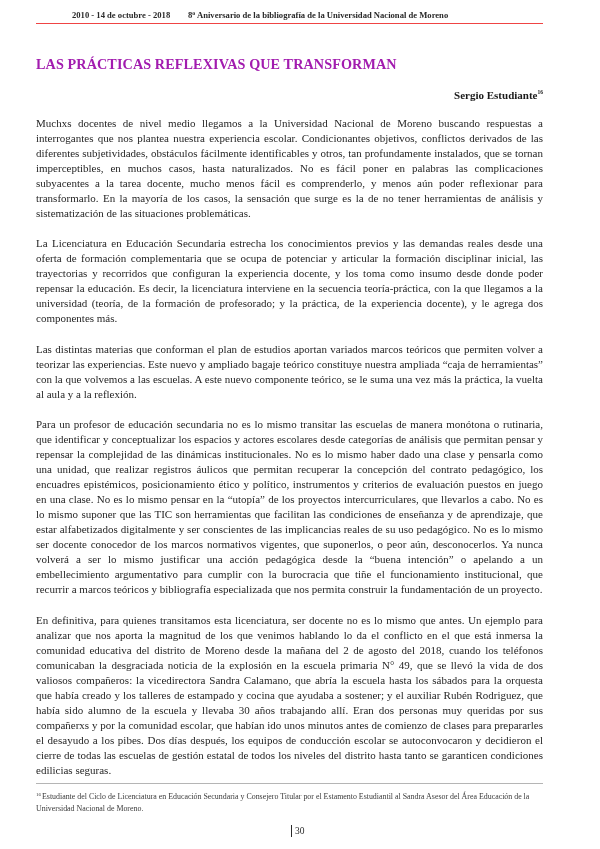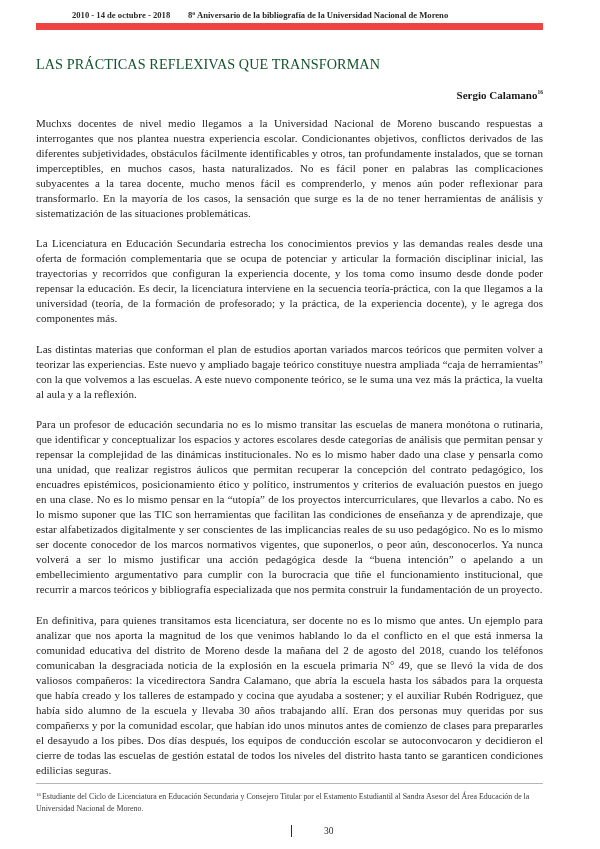--- a/index.html
+++ b/index.html
@@ -14,21 +14,21 @@
       overflow: hidden;
       font-family: "Liberation Serif", "DejaVu Serif", serif;
       color: #1f1f1f;
     }
     .running-header {
       position: absolute;
       top: 9px;
       left: 36px;
       width: 507px;
       height: 14px;
-      border-bottom: 7px solid #ef4444;
+      border-bottom: 1px solid #ef4444;
       font-size: 8.6px;
       font-weight: bold;
       color: #2a2a2a;
     }
     .running-header .date {
       position: absolute;
       left: 36px;
       top: 1px;
     }
     .running-header .anniv {
@@ -39,23 +39,23 @@
     .running-header sup {
       font-size: 6px;
       vertical-align: 3px;
       line-height: 0;
     }
     .article-title {
       position: absolute;
       top: 56px;
       left: 36px;
       font-size: 14.2px;
-      font-weight: normal;
+      font-weight: bold;
       letter-spacing: 0.1px;
-      color: #14532d;
+      color: #a21caf;
       margin: 0;
     }
     .author {
       position: absolute;
       top: 89px;
       right: 57px;
       font-size: 11px;
       font-weight: bold;
       color: #1a1a1a;
     }
@@ -101,42 +101,41 @@
       margin-right: 1px;
     }
     .page-number {
       position: absolute;
       top: 825px;
       left: 291px;
       font-size: 9.5px;
       color: #2a2a2a;
       display: flex;
       align-items: center;
-      gap: 29px;
     }
     .page-number .bar {
       display: inline-block;
       width: 1px;
       height: 12px;
       background: #2a2a2a;
       margin-right: 3px;
     }
   </style>
 </head>
 <body>
 
 <div class="running-header">
   <span class="date">2010 - 14 de octubre - 2018</span>
   <span class="anniv"><span>8</span><sup>o</sup><span> Aniversario de la bibliografía de la Universidad Nacional de Moreno</span></span>
 </div>
 
 <h1 class="article-title">LAS PRÁCTICAS REFLEXIVAS QUE TRANSFORMAN</h1>
 
 <div class="author">
-  <span>Sergio Calamano</span><sup>16</sup>
+  <span>Sergio Estudiante</span><sup>16</sup>
 </div>
 
 <div class="body-text">
   <p>Muchxs docentes de nivel medio llegamos a la Universidad Nacional de Moreno buscando respuestas a interrogantes que nos plantea nuestra experiencia escolar. Condicionantes objetivos, conflictos derivados de las diferentes subjetividades, obstáculos fácilmente identificables y otros, tan profundamente instalados, que se tornan imperceptibles, en muchos casos, hasta naturalizados. No es fácil poner en palabras las complicaciones subyacentes a la tarea docente, mucho menos fácil es comprenderlo, y menos aún poder reflexionar para transformarlo. En la mayoría de los casos, la sensación que surge es la de no tener herramientas de análisis y sistematización de las situaciones problemáticas.</p>
   <p>La Licenciatura en Educación Secundaria estrecha los conocimientos previos y las demandas reales desde una oferta de formación complementaria que se ocupa de potenciar y articular la formación disciplinar inicial, las trayectorias y recorridos que configuran la experiencia docente, y los toma como insumo desde donde poder repensar la educación. Es decir, la licenciatura interviene en la secuencia teoría-práctica, con la que llegamos a la universidad (teoría, de la formación de profesorado; y la práctica, de la experiencia docente), y le agrega dos componentes más.</p>
   <p>Las distintas materias que conforman el plan de estudios aportan variados marcos teóricos que permiten volver a teorizar las experiencias. Este nuevo y ampliado bagaje teórico constituye nuestra ampliada “caja de herramientas” con la que volvemos a las escuelas. A este nuevo componente teórico, se le suma una vez más la práctica, la vuelta al aula y a la reflexión.</p>
   <p>Para un profesor de educación secundaria no es lo mismo transitar las escuelas de manera monótona o rutinaria, que identificar y conceptualizar los espacios y actores escolares desde categorías de análisis que permitan pensar y repensar la complejidad de las dinámicas institucionales. No es lo mismo haber dado una clase y pensarla como una unidad, que realizar registros áulicos que permitan recuperar la concepción del contrato pedagógico, los encuadres epistémicos, posicionamiento ético y político, instrumentos y criterios de evaluación puestos en juego en una clase. No es lo mismo pensar en la “utopía” de los proyectos intercurriculares, que llevarlos a cabo. No es lo mismo suponer que las TIC son herramientas que facilitan las condiciones de enseñanza y de aprendizaje, que estar alfabetizados digitalmente y ser conscientes de las implicancias reales de su uso pedagógico. No es lo mismo ser docente conocedor de los marcos normativos vigentes, que suponerlos, o peor aún, desconocerlos. Ya nunca volverá a ser lo mismo justificar una acción pedagógica desde la “buena intención” o apelando a un embellecimiento argumentativo para cumplir con la burocracia que tiñe el funcionamiento institucional, que recurrir a marcos teóricos y bibliografía especializada que nos permita construir la fundamentación de un proyecto.</p>
   <p>En definitiva, para quienes transitamos esta licenciatura, ser docente no es lo mismo que antes. Un ejemplo para analizar que nos aporta la magnitud de los que venimos hablando lo da el conflicto en el que está inmersa la comunidad educativa del distrito de Moreno desde la mañana del 2 de agosto del 2018, cuando los teléfonos comunicaban la desgraciada noticia de la explosión en la escuela primaria N° 49, que se llevó la vida de dos valiosos compañeros: la vicedirectora Sandra Calamano, que abría la escuela hasta los sábados para la orquesta que había creado y los talleres de estampado y cocina que ayudaba a sostener; y el auxiliar Rubén Rodriguez, que había sido alumno de la escuela y llevaba 30 años trabajando allí. Eran dos personas muy queridas por sus compañerxs y por la comunidad escolar, que habían ido unos minutos antes de comienzo de clases para prepararles el desayudo a los pibes. Dos días después, los equipos de conducción escolar se autoconvocaron y decidieron el cierre de todas las escuelas de gestión estatal de todos los niveles del distrito hasta tanto se garanticen condiciones edilicias seguras.</p>
 </div>
 

